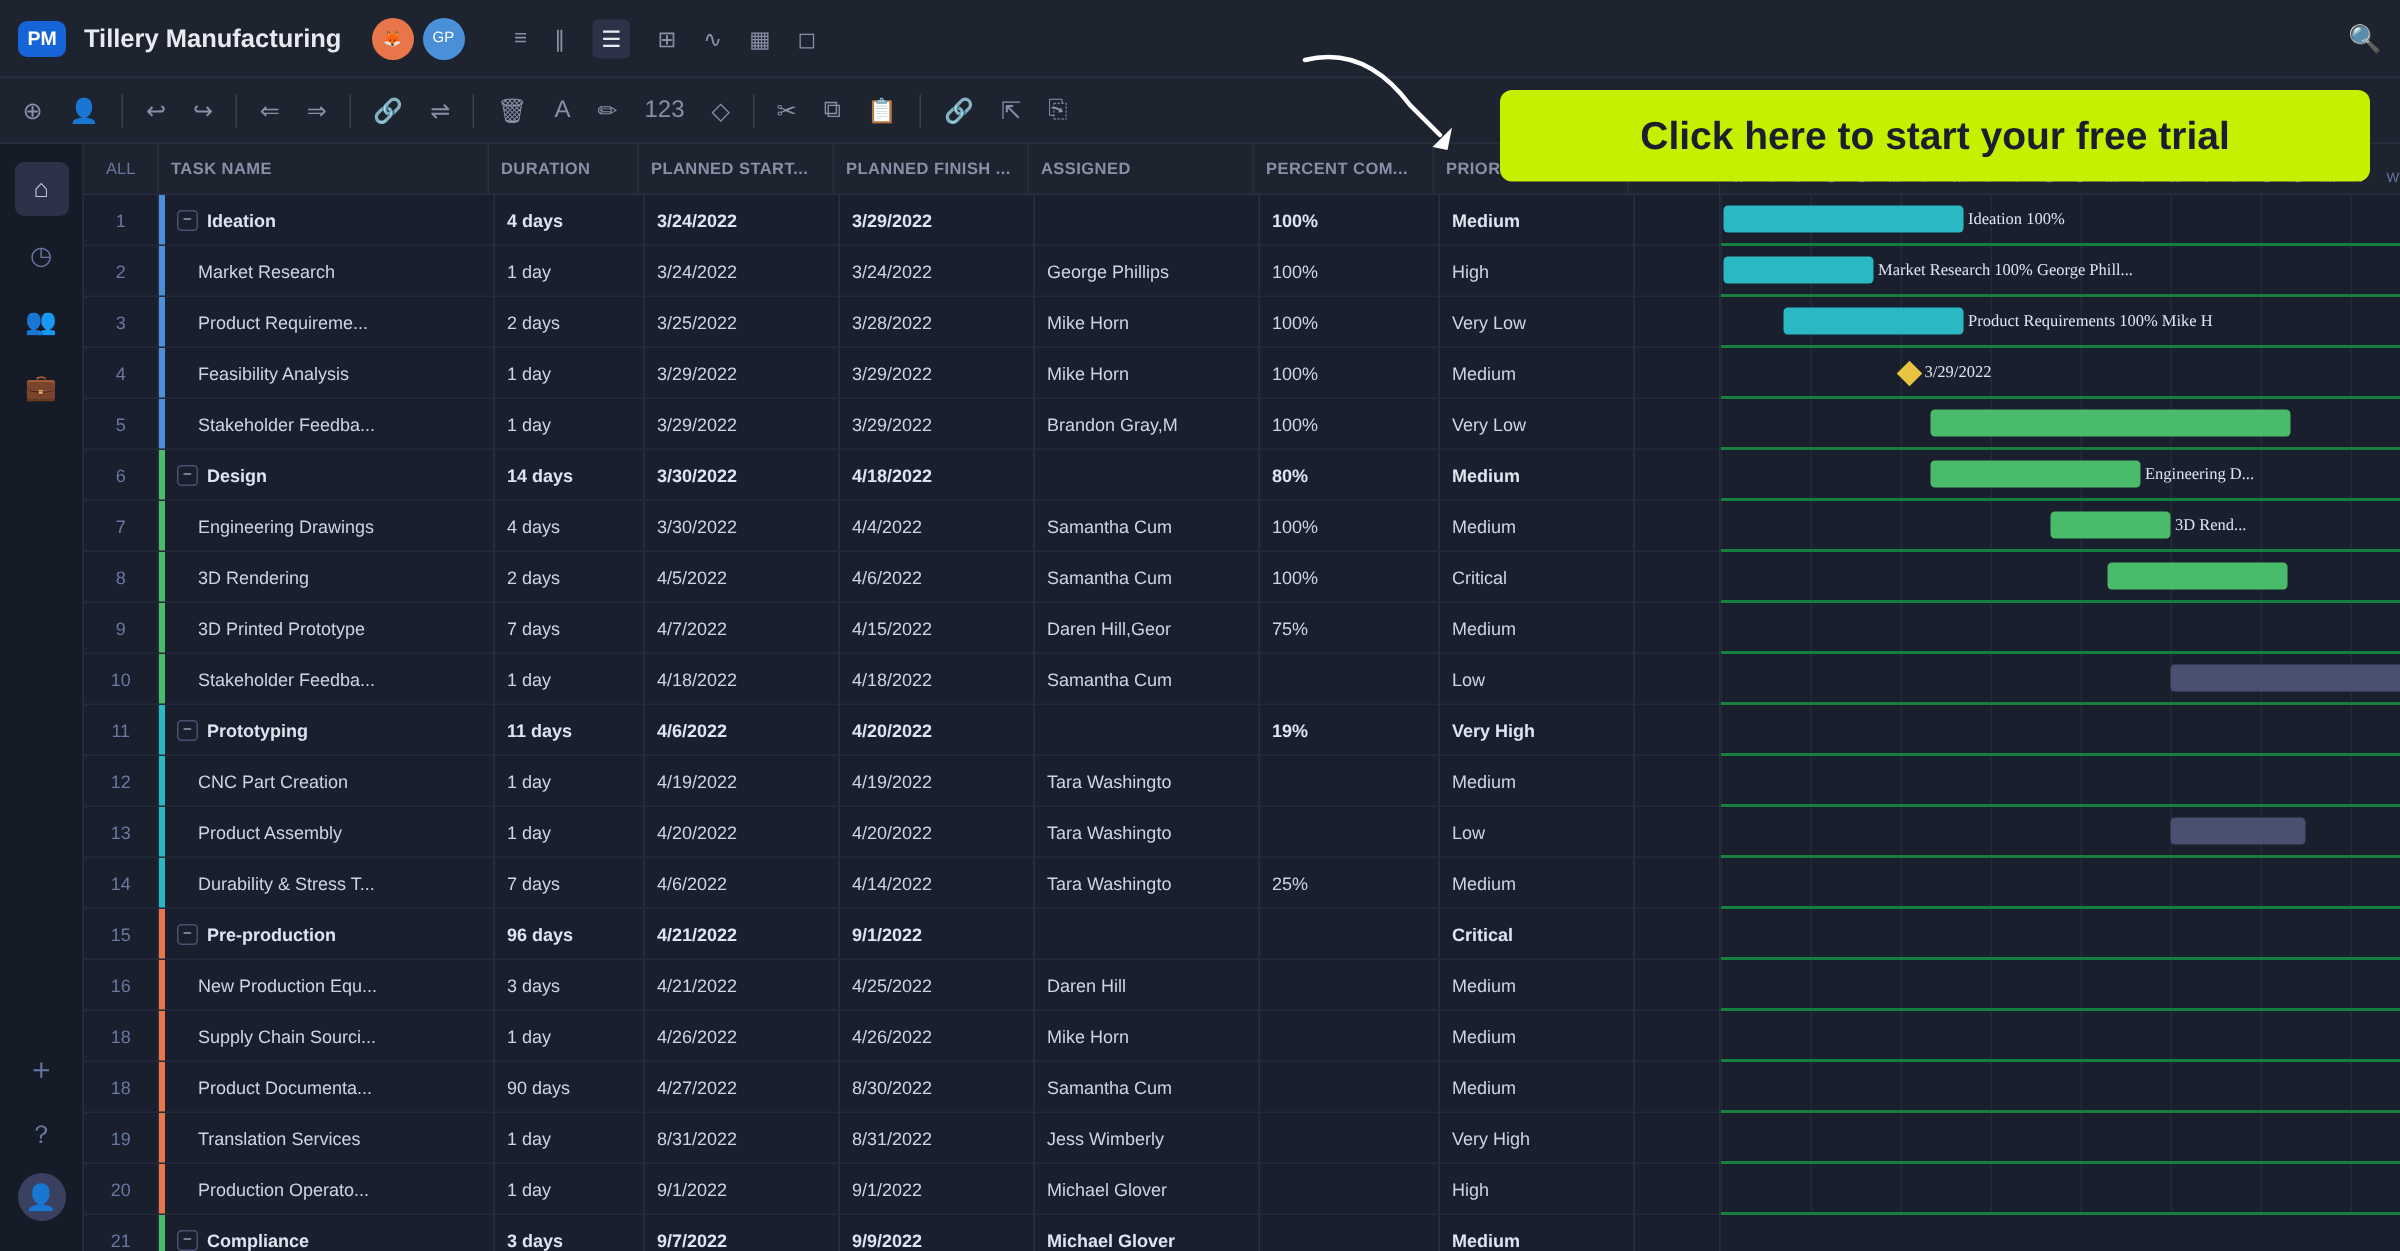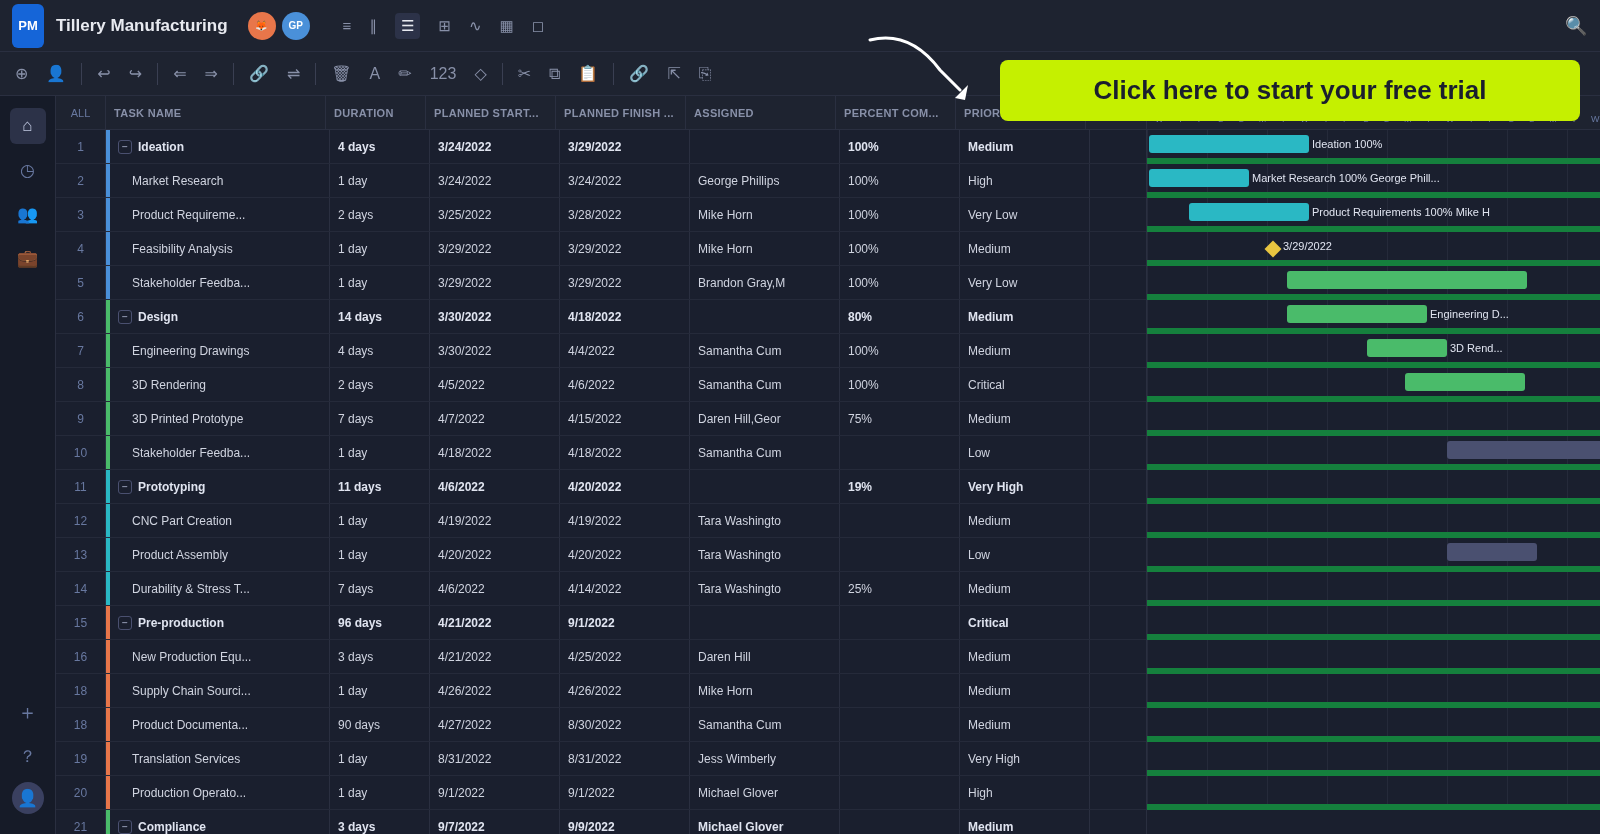--- a/index.html
+++ b/index.html
@@ -16,21 +16,21 @@
     .top-bar {
       display: flex;
       align-items: center;
       background: #1e2330;
       height: 52px;
       padding: 0 12px;
       border-bottom: 1px solid #2a2f40;
       position: relative;
     }
     .logo-icon {
-      width: 32px; height: 44px;
+      width: 32px; height: 24px;
       background: #1565d8;
       border-radius: 6px;
       display: flex; align-items: center; justify-content: center;
       font-weight: bold; font-size: 13px; color: white;
       margin-right: 12px;
     }
     .project-title {
       font-size: 17px;
       font-weight: 600;
       color: #e8eaf0;
@@ -276,24 +276,25 @@
       font-size: 11px;
       color: #6878a0;
       overflow: hidden;
     }
     .gantt-body {
       position: relative;
       overflow: hidden;
     }
     .gantt-row {
       height: 34px;
-      border-bottom: 6px solid #15803d;
+      border-bottom: 2px solid #15803d;
       position: relative;
       display: flex;
       align-items: center;
+      font-family: Liberation Serif, serif;
     }
     .gantt-bar {
       position: absolute;
       height: 18px;
       border-radius: 3px;
       display: flex;
       align-items: center;
       padding: 0 6px;
       font-size: 10px;
       font-weight: 600;
@@ -360,21 +361,21 @@
 </head>
 <body>
 
 <div class="top-bar">
   <div class="logo-icon">
     <span>PM</span>
   </div>
   <span class="project-title">Tillery Manufacturing</span>
   <div style="display:flex;align-items:center;gap:3px;margin-right:10px;">
     <div class="user-avatar avatar-bg" style="font-size:10px;color:white;">🦊</div>
-    <div class="user-avatar avatar-bg2" style="font-size:10px;color:white;font-weight:bold;">GP</div>
+    <div class="user-avatar avatar-bg2" style="font-size:10px;color:white;font-weight:normal;">GP</div>
   </div>
   <div class="toolbar-icons">
     <span>≡</span>
     <span>∥</span>
     <span class="active-icon">☰</span>
     <span>⊞</span>
     <span>∿</span>
     <span>▦</span>
     <span>◻</span>
   </div>

